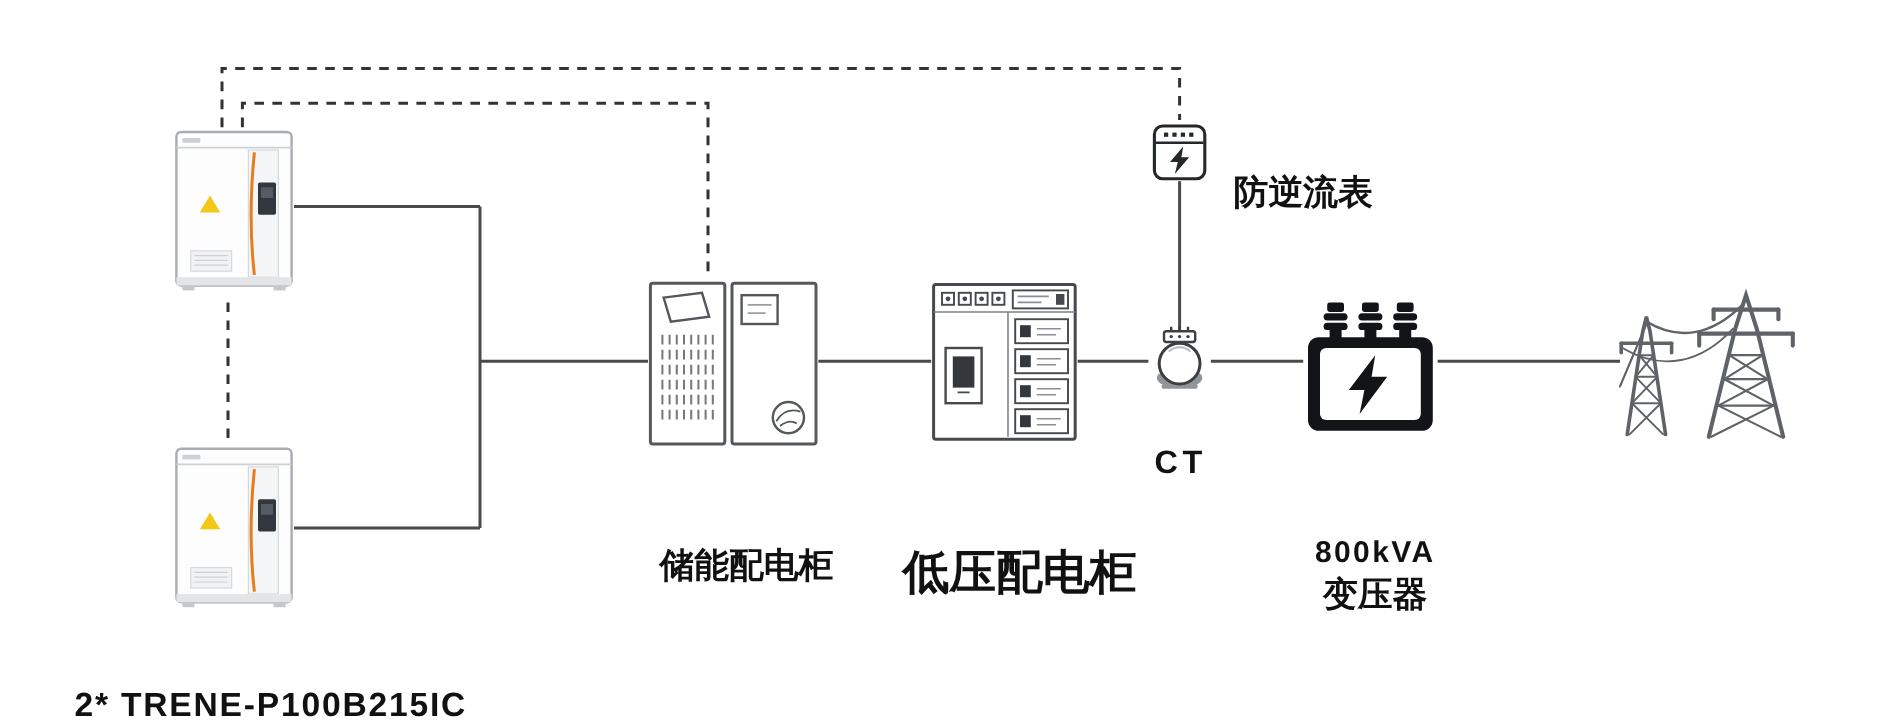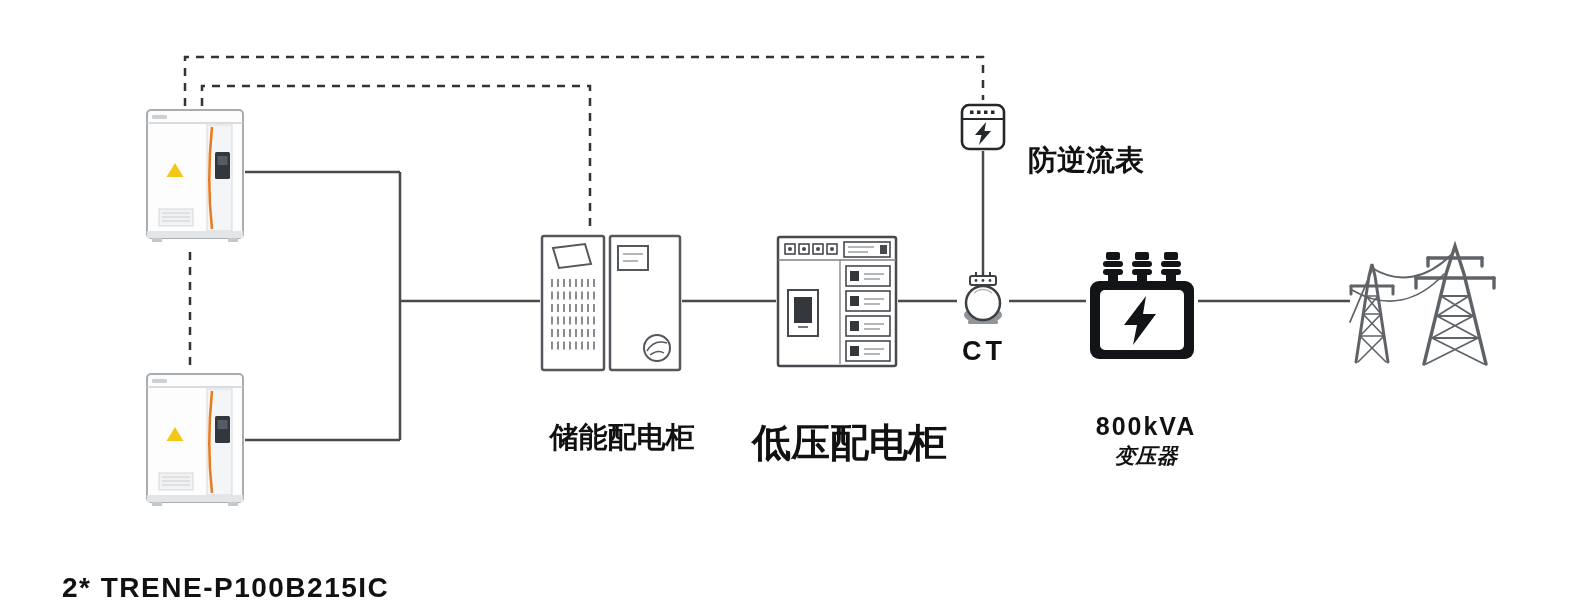--- a/index.html
+++ b/index.html
@@ -9,28 +9,28 @@
     position:relative; width:1570px; height:602px;
     background:#ffffff; overflow:hidden;
   }
   .wires { position:absolute; left:0; top:0; width:1570px; height:602px; }
   .node { position:absolute; }
   .node svg { display:block; }
   .label {
     position:absolute; color:#111111; font-weight:700;
     white-space:nowrap;
   }
-  .label.center { text-align:center; }
+  .label.center { text-align:center;margin-top:34px; }
   .lbl-battery   { left:62px;  top:528px; font-size:28px; letter-spacing:1.5px;margin-top:44px; }
   .lbl-storage   { left:532px; top:418px; width:180px; font-size:29px; }
   .lbl-lv        { left:752px; top:416px; width:180px; font-size:39px; }
   .lbl-ct        { left:954px; top:336px; width:60px;  font-size:27px; letter-spacing:4px; }
   .lbl-meter     { left:1028px;top:113px; font-size:29px;margin-top:28px; }
   .lbl-tx1       { left:1056px;top:412px; width:180px; font-size:25px; letter-spacing:2px; }
-  .lbl-tx2       { left:1056px;top:442px; width:180px; font-size:21px;font-style:italic; }
+  .lbl-tx2       { left:1056px;top:442px; width:180px; font-size:29px; }
   .lbl-grid      { left:1338px;top:406px; width:180px; font-size:29px; }
 </style>
 </head>
 <body>
 
 <div class="canvas">
 
   <svg class="wires" viewBox="0 0 1570 602" xmlns="http://www.w3.org/2000/svg">
     <g stroke="#4a4a4a" stroke-width="2.5" fill="none">
       <path d="M245 172 H400"></path>

